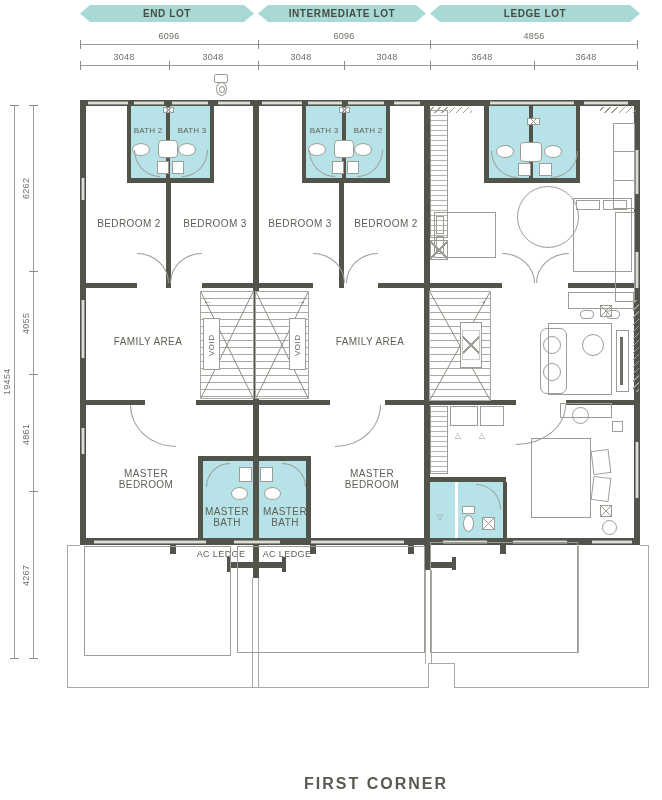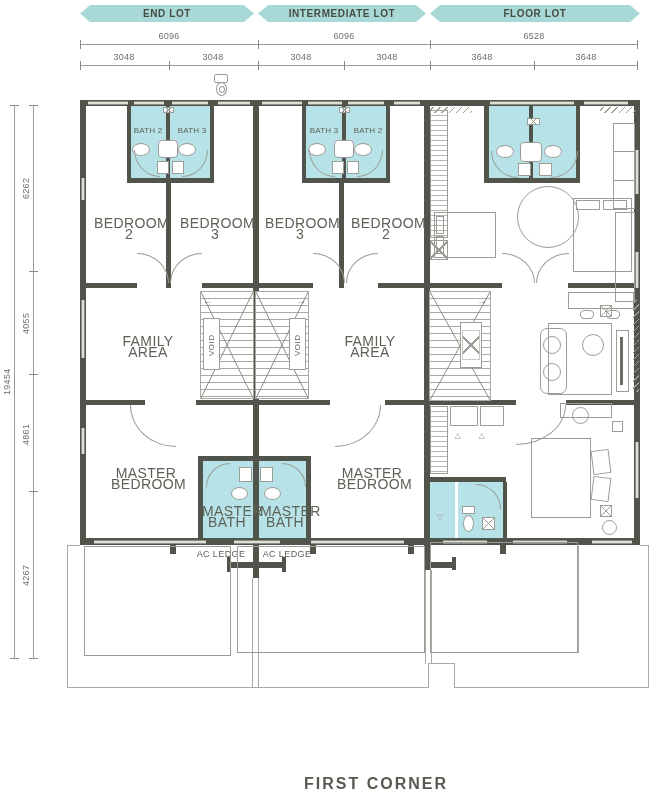--- a/index.html
+++ b/index.html
@@ -15,21 +15,21 @@
   .circ{border-radius:50%;}
   .arc{position:absolute;box-sizing:border-box;}
   .arc-tl{border-top:1px solid #9b9e96;border-left:1px solid #9b9e96;border-top-left-radius:100% 100%;}
   .arc-tr{border-top:1px solid #9b9e96;border-right:1px solid #9b9e96;border-top-right-radius:100% 100%;}
   .arc-bl{border-bottom:1px solid #9b9e96;border-left:1px solid #9b9e96;border-bottom-left-radius:100% 100%;}
   .arc-br{border-bottom:1px solid #9b9e96;border-right:1px solid #9b9e96;border-bottom-right-radius:100% 100%;}
   .stairs{position:absolute;background:repeating-linear-gradient(to bottom,#ffffff 0 6px,#a7aaa2 6px 7px);outline:1px solid #a7aaa2;}
   .wrb{position:absolute;border:1px solid #9b9e96;box-sizing:border-box;
        background:repeating-linear-gradient(to bottom,transparent 0 4px,#b4b7af 4px 5px);}
   .zz{position:absolute;background:repeating-linear-gradient(135deg,transparent 0 2px,#9b9e96 2px 3px,transparent 3px 5px);}
-  .lbl{position:absolute;font-size:14px;letter-spacing:.4px;color:#5d6156;text-align:center;line-height:11px;}
+  .lbl{position:absolute;font-size:10px;letter-spacing:.4px;color:#5d6156;text-align:center;line-height:11px;}
   .lbl-s{font-size:8px;letter-spacing:.2px;line-height:9px;}
   .dim{position:absolute;font-size:9px;color:#6b6f65;text-align:center;letter-spacing:.3px;}
   .dimv{position:absolute;font-size:9px;color:#6b6f65;writing-mode:vertical-rl;transform:rotate(180deg);text-align:center;letter-spacing:.3px;}
   .vlbl{position:absolute;font-size:8px;color:#5d6156;writing-mode:vertical-rl;transform:rotate(180deg);text-align:center;letter-spacing:.5px;}
   .tick{position:absolute;background:#8a8d85;}
   .banner{position:absolute;height:17px;background:#a9d9d6;display:flex;align-items:center;justify-content:center;
           font-size:10px;font-weight:bold;letter-spacing:.6px;color:#474c44;
           clip-path:polygon(10px 0,calc(100% - 10px) 0,100% 50%,calc(100% - 10px) 100%,10px 100%,0 50%);}
   .xsq{position:absolute;border:1px solid #9b9e96;box-sizing:border-box;
        background:linear-gradient(45deg,transparent 46%,#9b9e96 46% 54%,transparent 54%),
@@ -40,30 +40,30 @@
   svg.diag{position:absolute;}
   svg.diag line{stroke:#8a8d85;stroke-width:1;}
 </style>
 </head>
 <body>
 
 <div id="stage">
 
   <div class="banner" style="left:258px;top:5px;width:168px;">INTERMEDIATE LOT</div>
   <div class="banner" style="left:80px;top:5px;width:174px;">END LOT</div>
-  <div class="banner" style="left:430px;top:5px;width:210px;">FLOOR LOT</div>
+  <div class="banner" style="left:430px;top:5px;width:210px;">LEDGE LOT</div>
 
   <div class="tl" style="left:80px;top:44px;width:558px;height:1px;"></div>
   <div class="tick" style="left:80px;top:40px;width:1px;height:9px;"></div>
   <div class="tick" style="left:258px;top:40px;width:1px;height:9px;"></div>
   <div class="tick" style="left:430px;top:40px;width:1px;height:9px;"></div>
   <div class="tick" style="left:637px;top:40px;width:1px;height:9px;"></div>
   <div class="dim" style="left:139px;top:31px;width:60px;">6096</div>
   <div class="dim" style="left:314px;top:31px;width:60px;">6096</div>
-  <div class="dim" style="left:504px;top:31px;width:60px;">6528</div>
+  <div class="dim" style="left:504px;top:31px;width:60px;">4856</div>
 
   <div class="tl" style="left:80px;top:65px;width:558px;height:1px;"></div>
   <div class="tick" style="left:80px;top:61px;width:1px;height:9px;"></div>
   <div class="tick" style="left:169px;top:61px;width:1px;height:9px;"></div>
   <div class="tick" style="left:258px;top:61px;width:1px;height:9px;"></div>
   <div class="tick" style="left:344px;top:61px;width:1px;height:9px;"></div>
   <div class="tick" style="left:430px;top:61px;width:1px;height:9px;"></div>
   <div class="tick" style="left:534px;top:61px;width:1px;height:9px;"></div>
   <div class="tick" style="left:637px;top:61px;width:1px;height:9px;"></div>
   <div class="dim" style="left:94px;top:52px;width:60px;">3048</div>

